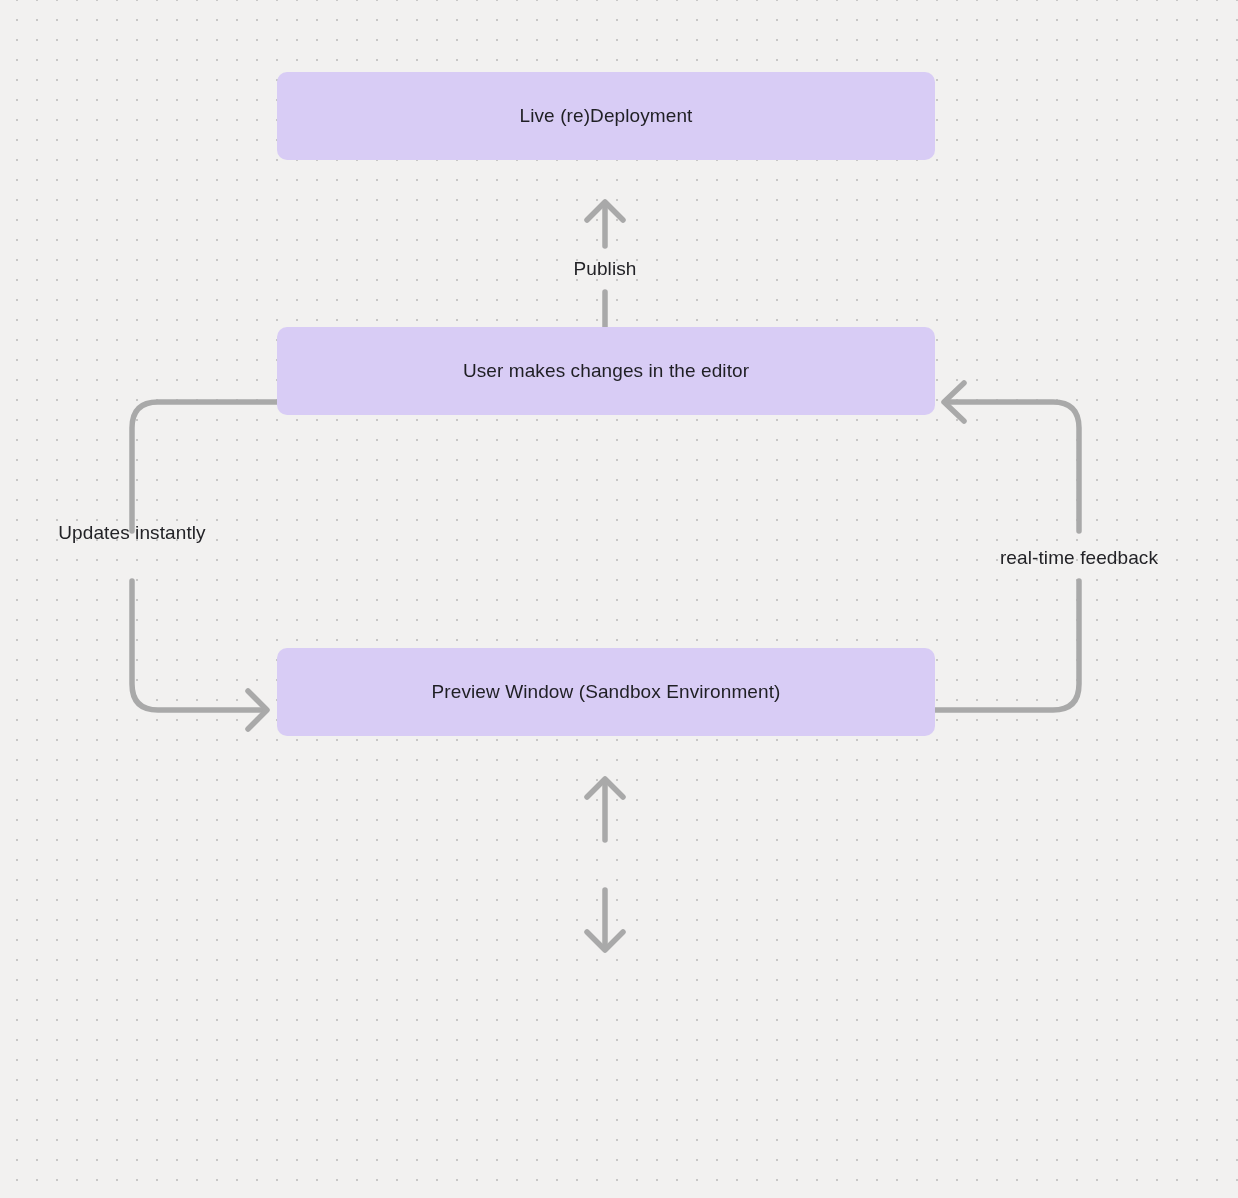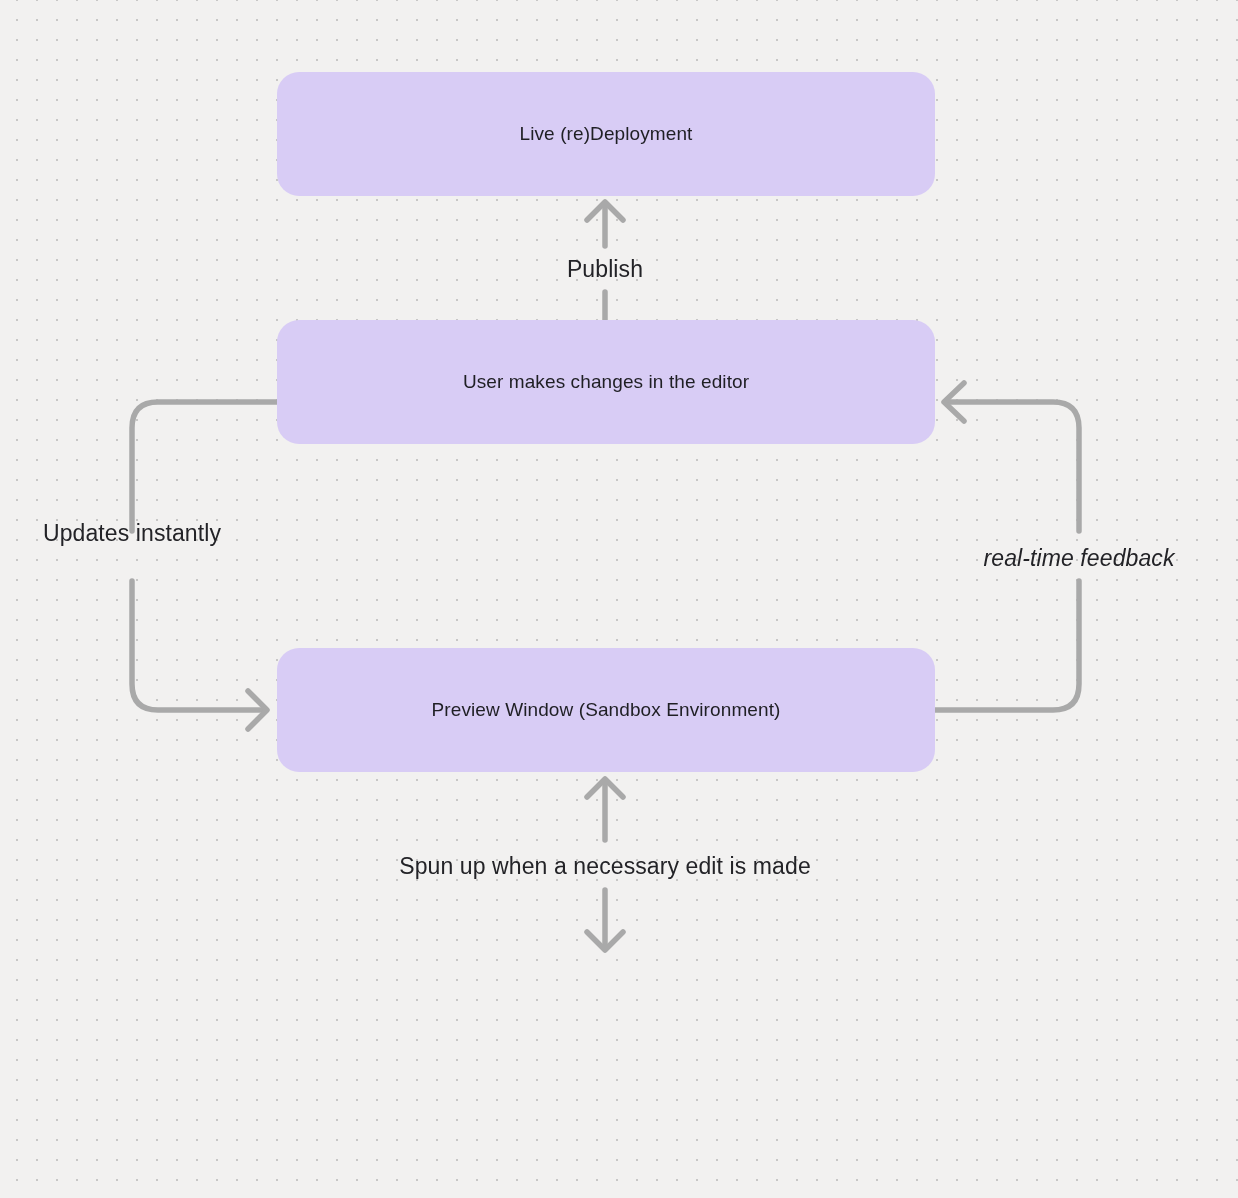--- a/index.html
+++ b/index.html
@@ -14,46 +14,46 @@
     overflow: hidden;
     background-color: var(--bg, #F2F1F0);
     background-image: radial-gradient(circle, var(--dot, #C8C7C6) 1.3px, transparent 1.45px);
     background-size: 20px 20px;
     background-position: 7px 10px;
   }
   .node {
     position: absolute;
     left: 277px;
     width: 658px;
-    height: 124px;
-    border-radius: 22px;
+    height: 88px;
+    border-radius: 10px;
     background: var(--node-fill, #D8CCF5);
     display: flex;
     align-items: center;
     justify-content: center;
     text-align: center;
     font-size: 19px;
     letter-spacing: 0.1px;
     color: var(--node-text, #1F1F24);
   }
   .node-1 { top: 72px; }
-  .node-2 { top: 320px; }
+  .node-2 { top: 327px; }
   .node-3 { top: 648px; }
   .node-4 { top: 957px; }
   .edge-label {
     position: absolute;
     transform: translate(-50%, -50%);
     white-space: nowrap;
-    font-size: 23px;
+    font-size: 19px;
     letter-spacing: 0.1px;
     color: var(--label-text, #232327);
   }
   .label-publish   { left: 605px;  top: 269px; }
   .label-updates   { left: 132px;  top: 533px; }
-  .label-feedback  { left: 1079px; top: 558px; font-style: italic; }
+  .label-feedback  { left: 1079px; top: 558px; }
   .label-spunup    { left: 605px;  top: 866px; }
   .arrows {
     position: absolute;
     inset: 0;
     width: 1238px;
     height: 1198px;
     color: var(--arrow, #A9A9A9);
     pointer-events: none;
   }
   .arrows path {
@@ -103,15 +103,14 @@
   <div class="node node-2">
     <span>User makes changes in the editor</span>
   </div>
   <div class="node node-3">
     <span>Preview Window (Sandbox Environment)</span>
   </div>
 
   <div class="edge-label label-publish">Publish</div>
   <div class="edge-label label-updates">Updates instantly</div>
   <div class="edge-label label-feedback">real-time feedback</div>
-  <div class="edge-label label-spunup">Spun up when a necessary edit is made</div>
 
 </div>
 
 </body></html>

